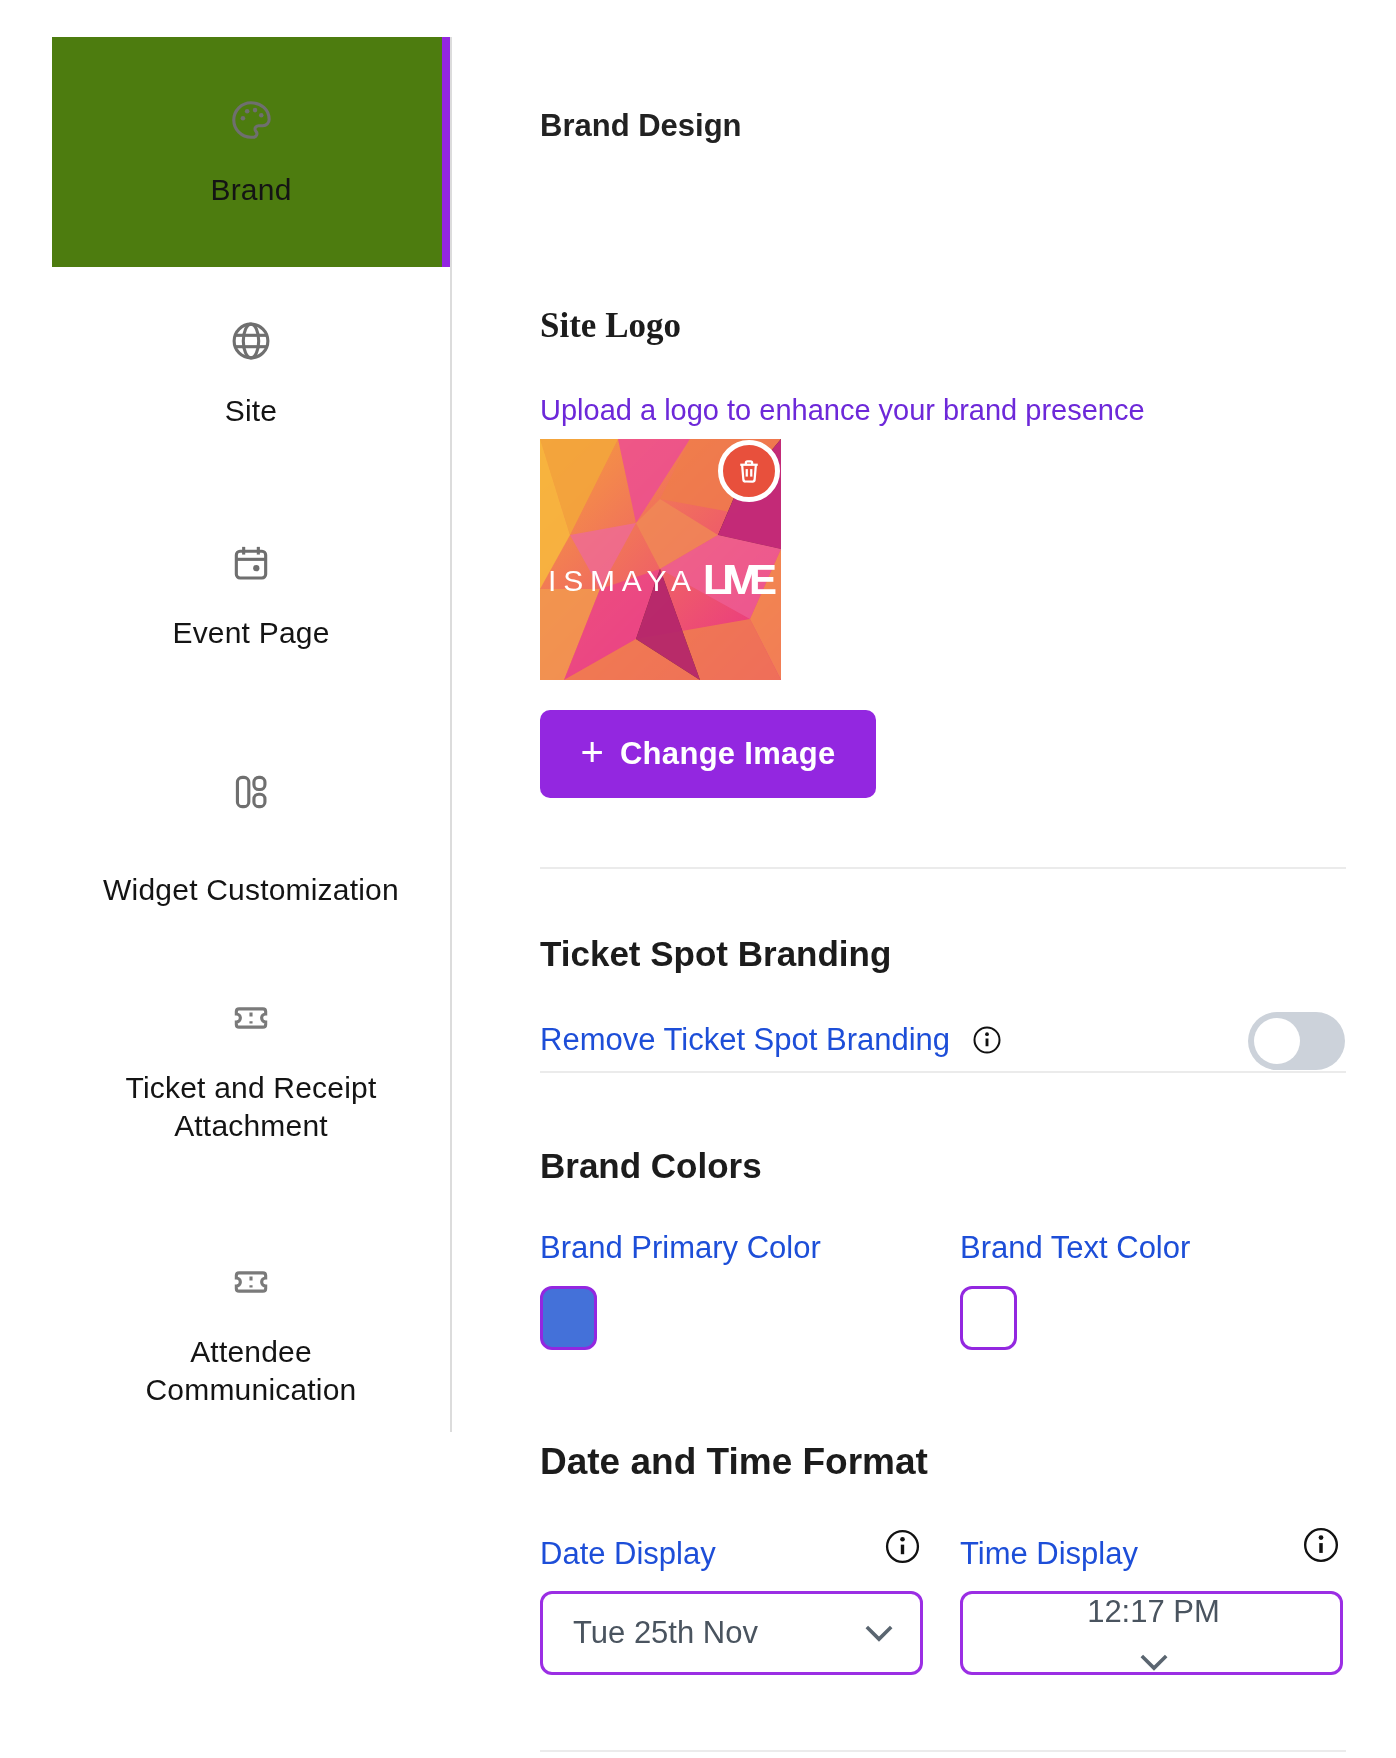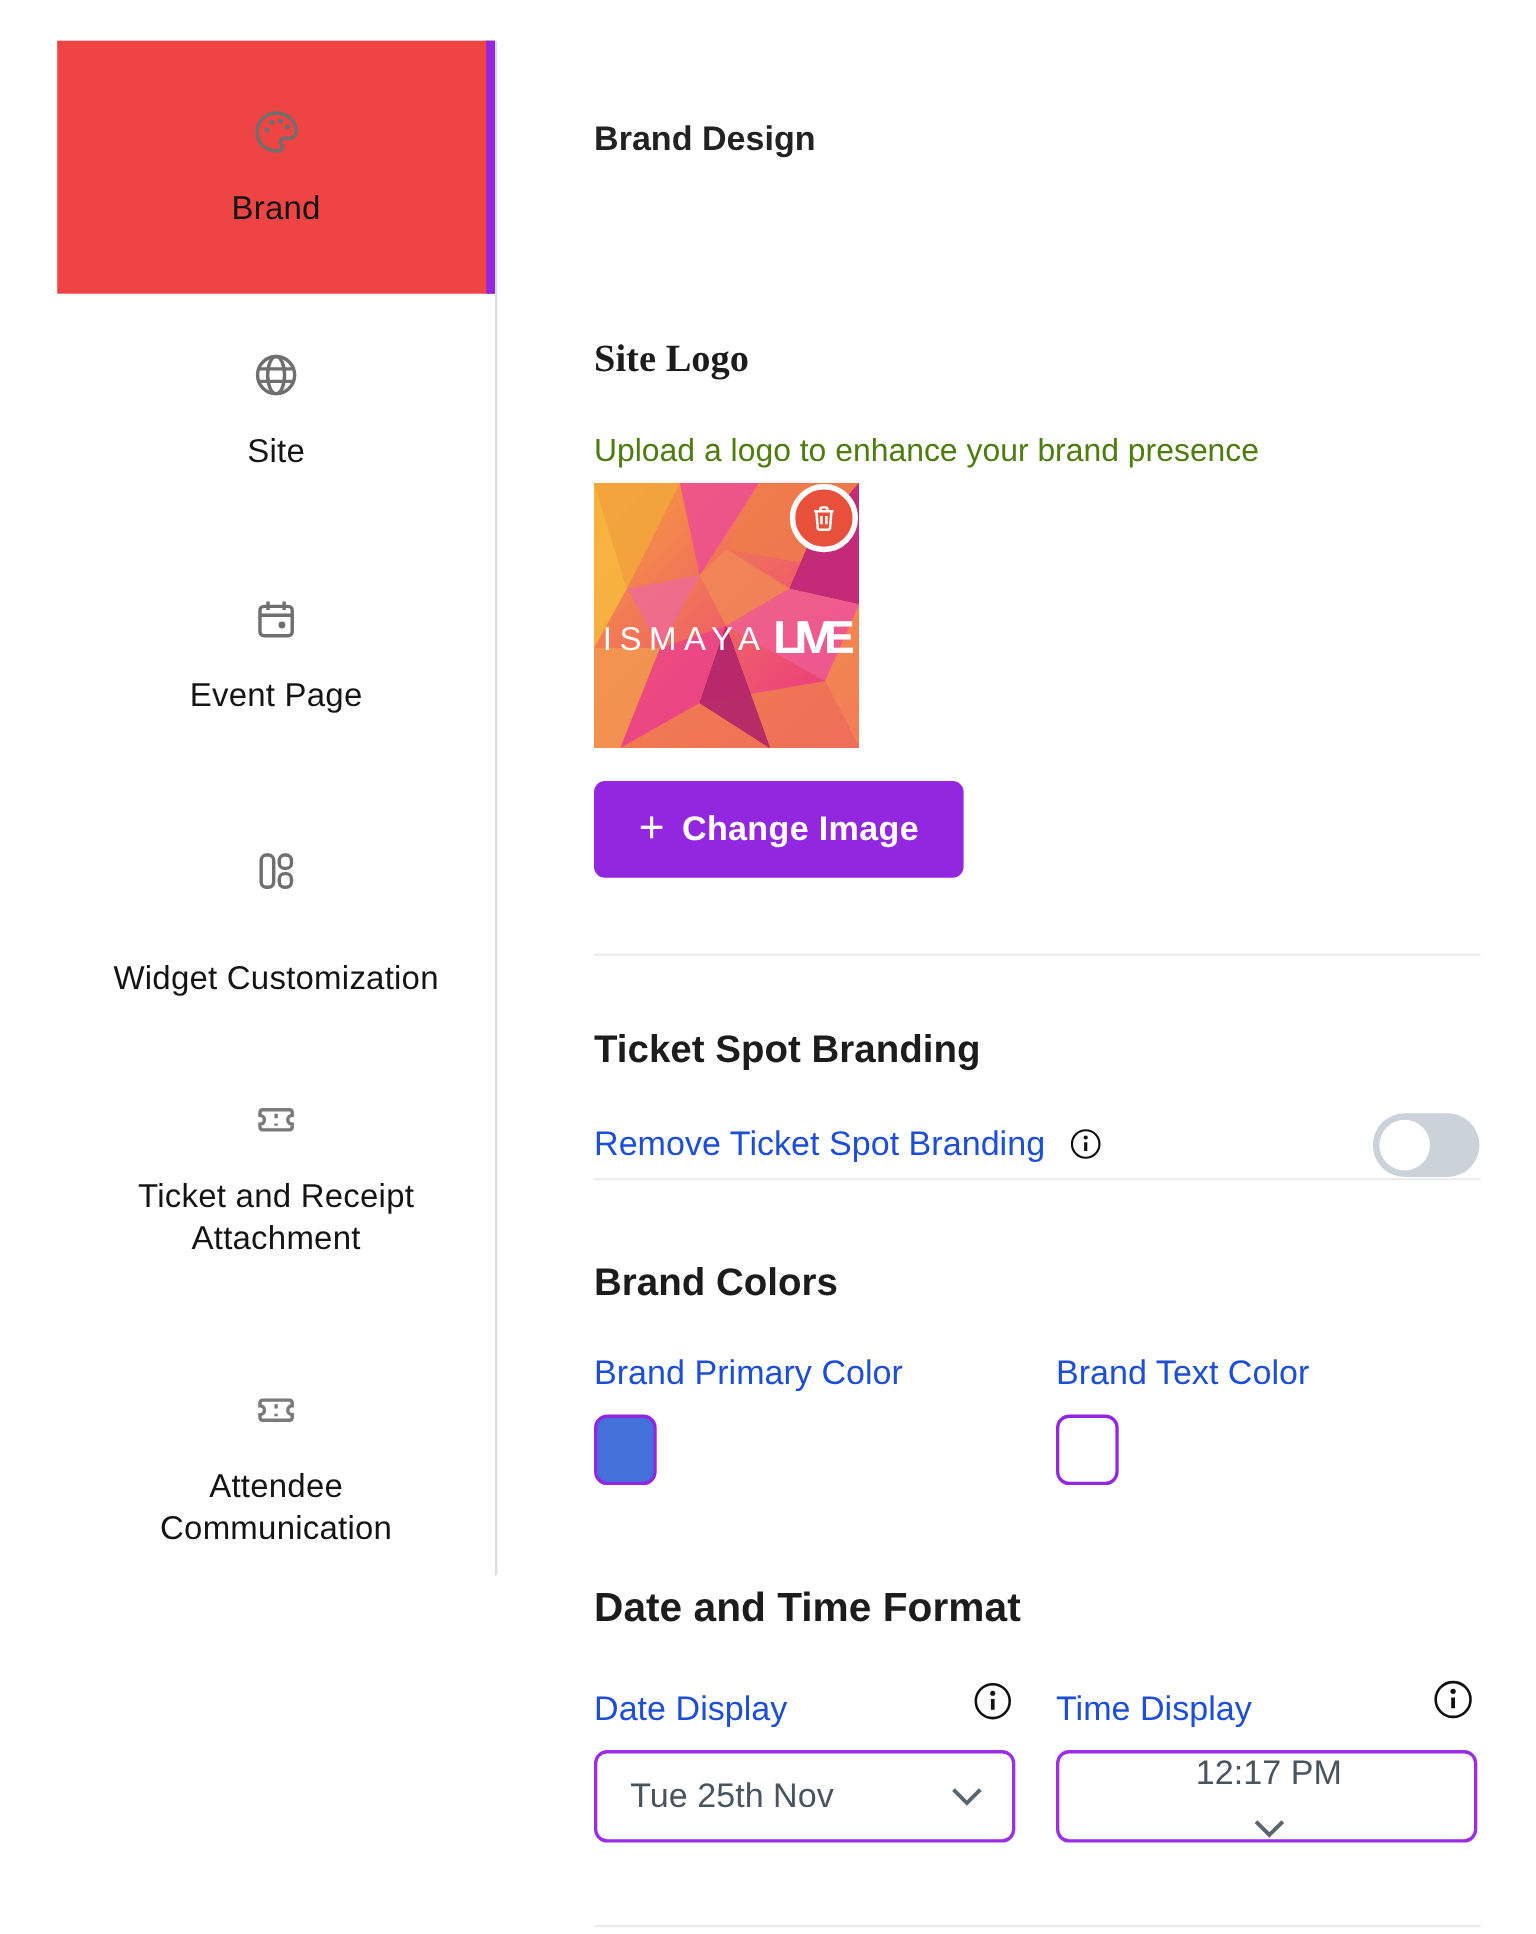--- a/index.html
+++ b/index.html
@@ -7,33 +7,33 @@
     width:1396px;height:1758px;position:relative;background:#ffffff;
     font-family:"Liberation Sans",sans-serif;color:#1e1e1e;overflow:hidden;
     -webkit-font-smoothing:antialiased;
   }
   
   .v-divider{position:absolute;left:450px;top:37px;width:2px;height:1395px;background:#dcdcdc;}
   .nav-item{
     position:absolute;left:52px;width:398px;display:flex;flex-direction:column;
     align-items:center;cursor:pointer;
   }
-  .nav-item.active{background:#ef4444;}
+  .nav-item.active{background:#4d7c0f;}
   .active-bar{position:absolute;right:0;top:0;width:8px;height:100%;background:#9327e0;}
   .nav-icon{width:46px;height:46px;display:flex;align-items:center;justify-content:center;color:#6f6f6f;}
   .nav-icon svg{width:44px;height:44px;display:block;}
   .nav-label{
     margin-top:28px;font-size:30px;line-height:38px;color:#141414;
     max-width:316px;text-align:center;font-weight:400;letter-spacing:.2px;
   }
   
   .abs{position:absolute;}
   .page-title{left:540px;top:108px;font-size:31px;font-weight:700;color:#222;}
   .h2{font-size:35px;font-weight:700;color:#1c1c1c;}
-  .muted{font-size:29px;color:#4d7c0f;font-weight:400;}
+  .muted{font-size:29px;color:#6d28d9;font-weight:400;}
   .slate{font-size:31px;color:#1d4ed8;font-weight:400;}
   .divider{left:540px;width:806px;height:2px;background:#ebebeb;}
   
   .logo-box{left:540px;top:439px;width:241px;height:241px;}
   .logo-box svg{display:block;width:241px;height:241px;}
   .delete-btn{
     position:absolute;top:1px;right:1px;width:62px;height:62px;border-radius:50%;
     background:#e8503c;border:5px solid #ffffff;box-sizing:border-box;
     display:flex;align-items:center;justify-content:center;cursor:pointer;
   }

